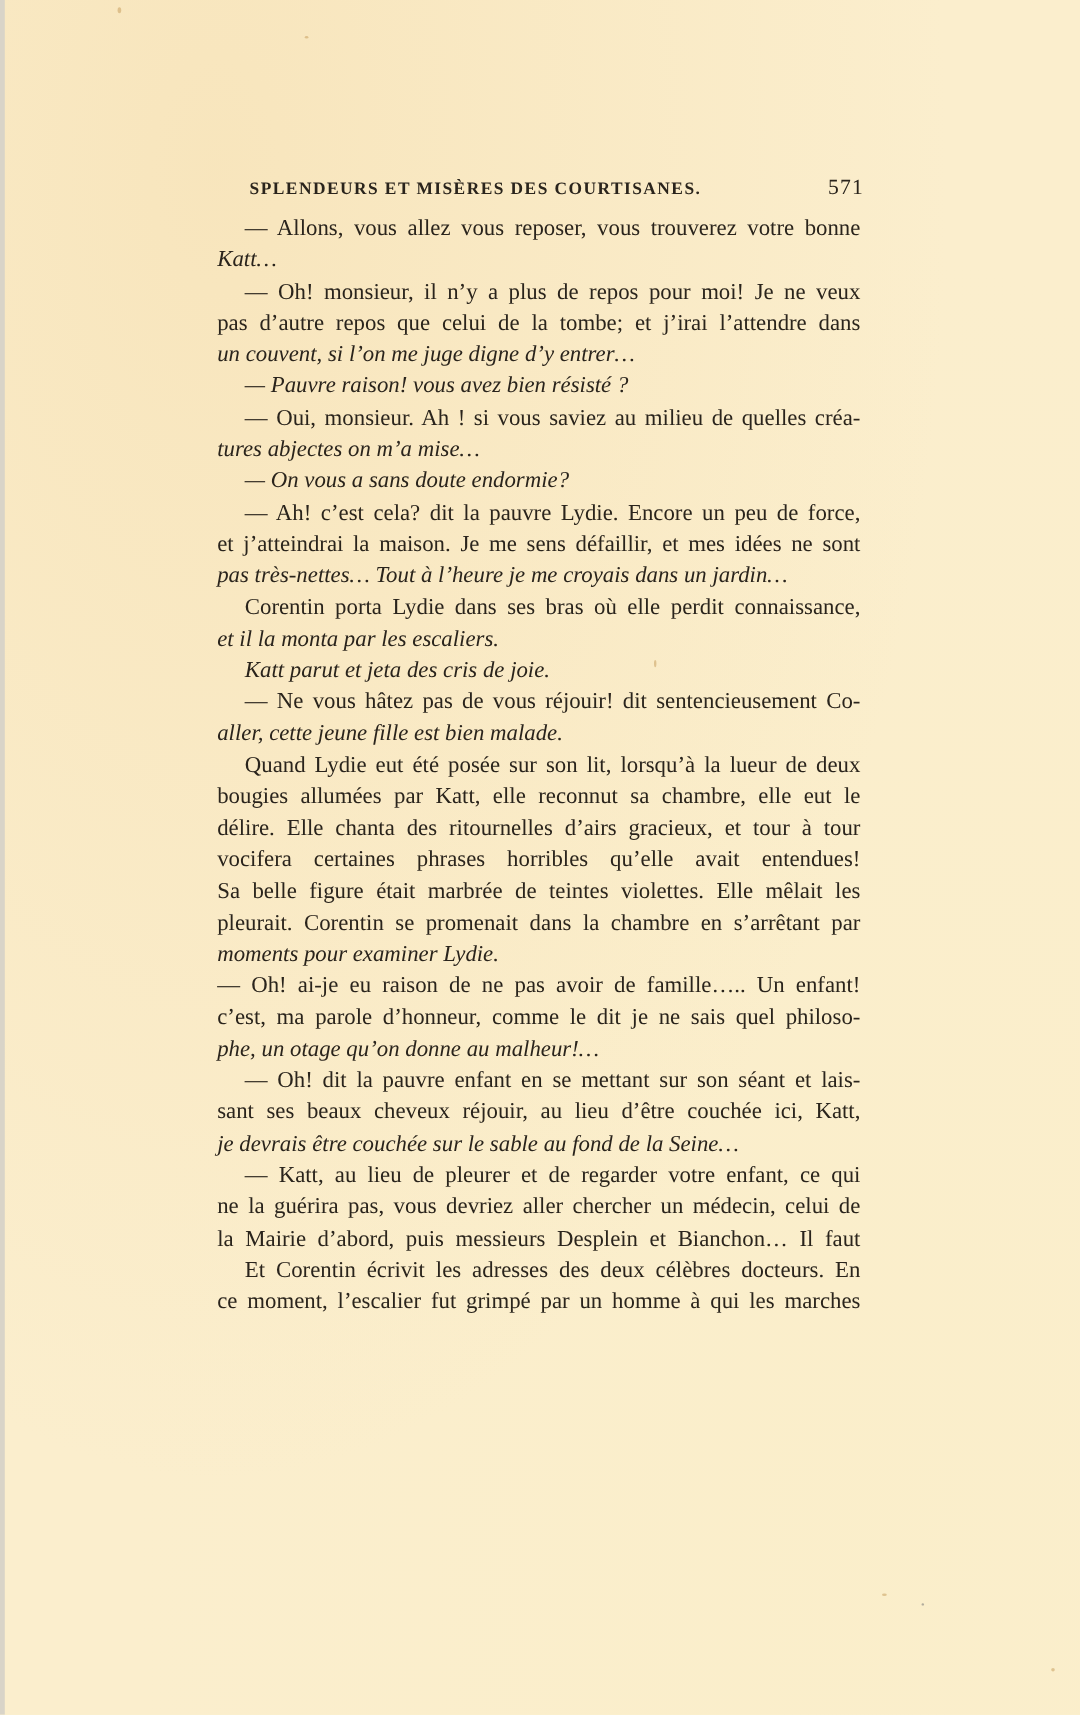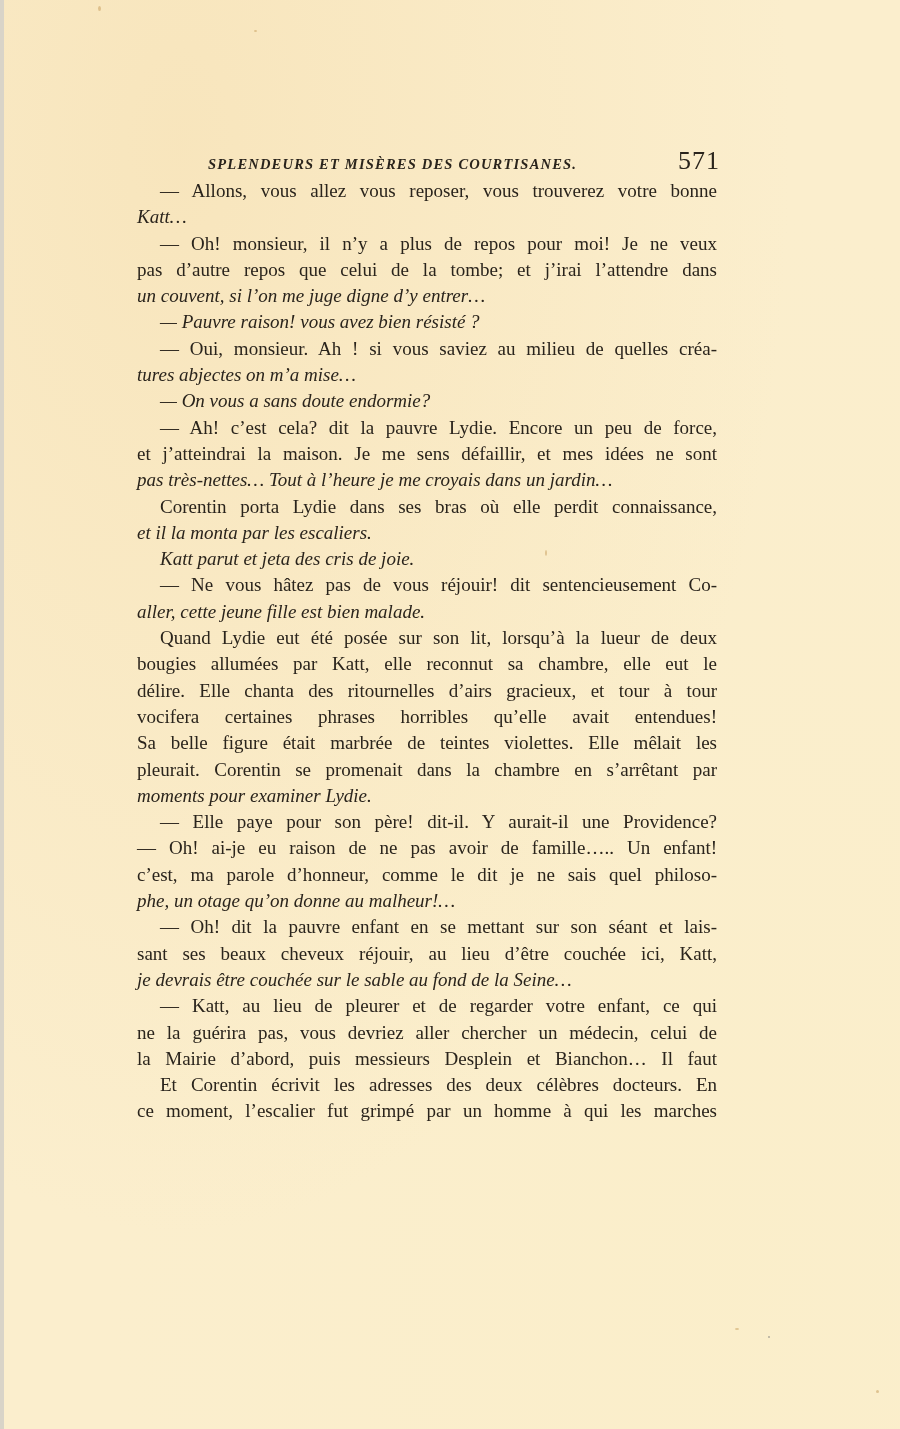--- a/index.html
+++ b/index.html
@@ -20,30 +20,30 @@
   .left-edge {
     position: absolute; left: 0; top: 0; width: 4px; height: 1429px;
     background: #d9d4c8;
   }
   .header {
     position: absolute; left: 208px; top: 146px; width: 512px;
     display: flex; justify-content: space-between; align-items: baseline;
   }
   .running-title {
     font-size: 14.5px; letter-spacing: 1.2px; font-weight: bold;
-    font-variant: small-caps; text-transform: uppercase; font-style: italic;
+    font-variant: small-caps; text-transform: uppercase;
   }
-  .page-number { font-size: 26px; letter-spacing: 1px; }
+  .page-number { font-size: 18px; letter-spacing: 1px; }
   .text {
     position: absolute; left: 137px; top: 178px; width: 580px;
     font-size: 19px; line-height: 26.3px;
   }
   .line {
     display: block; white-space: nowrap; height: 26.3px;
-    text-align: justify; text-align-last: justify;
+    text-align: justify; text-align-last: justify; margin-left: 44px;
   }
   .line.indent { padding-left: 23px; }
   .line.last { text-align-last: left; font-style: italic; }
   .speck { position: absolute; border-radius: 50%; background: #c9a060; opacity: 0.55; }
 </style>
 </head>
 <body>
 
 <div class="page">
   <div class="left-edge"></div>
@@ -71,21 +71,20 @@
       <span class="line indent last">Katt parut et jeta des cris de joie.</span>
       <span class="line indent">— Ne vous hâtez pas de vous réjouir! dit sentencieusement Co-</span>
       <span class="line last">aller, cette jeune fille est bien malade.</span>
       <span class="line indent">Quand Lydie eut été posée sur son lit, lorsqu’à la lueur de deux</span>
       <span class="line">bougies allumées par Katt, elle reconnut sa chambre, elle eut le</span>
       <span class="line">délire. Elle chanta des ritournelles d’airs gracieux, et tour à tour</span>
       <span class="line">vocifera certaines phrases horribles qu’elle avait entendues!</span>
       <span class="line">Sa belle figure était marbrée de teintes violettes. Elle mêlait les</span>
       <span class="line">pleurait. Corentin se promenait dans la chambre en s’arrêtant par</span>
       <span class="line last">moments pour examiner Lydie.</span>
-      <span class="line indent">— Elle paye pour son père! dit-il. Y aurait-il une Providence?</span>
       <span class="line">— Oh! ai-je eu raison de ne pas avoir de famille….. Un enfant!</span>
       <span class="line">c’est, ma parole d’honneur, comme le dit je ne sais quel philoso-</span>
       <span class="line last">phe, un otage qu’on donne au malheur!…</span>
       <span class="line indent">— Oh! dit la pauvre enfant en se mettant sur son séant et lais-</span>
       <span class="line">sant ses beaux cheveux réjouir, au lieu d’être couchée ici, Katt,</span>
       <span class="line last">je devrais être couchée sur le sable au fond de la Seine…</span>
       <span class="line indent">— Katt, au lieu de pleurer et de regarder votre enfant, ce qui</span>
       <span class="line">ne la guérira pas, vous devriez aller chercher un médecin, celui de</span>
       <span class="line">la Mairie d’abord, puis messieurs Desplein et Bianchon… Il faut</span>
       <span class="line indent">Et Corentin écrivit les adresses des deux célèbres docteurs. En</span>

